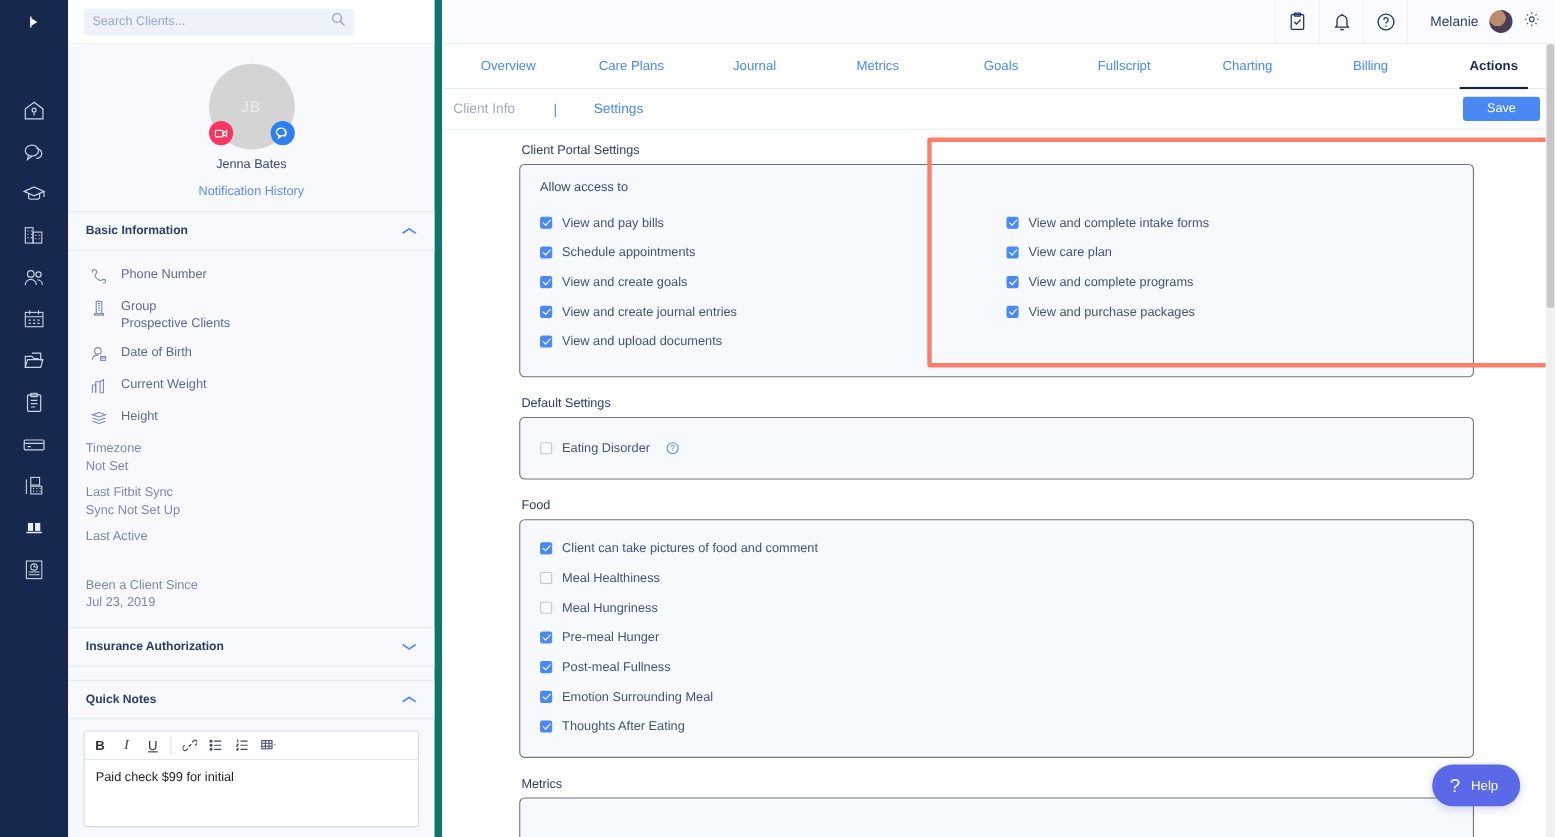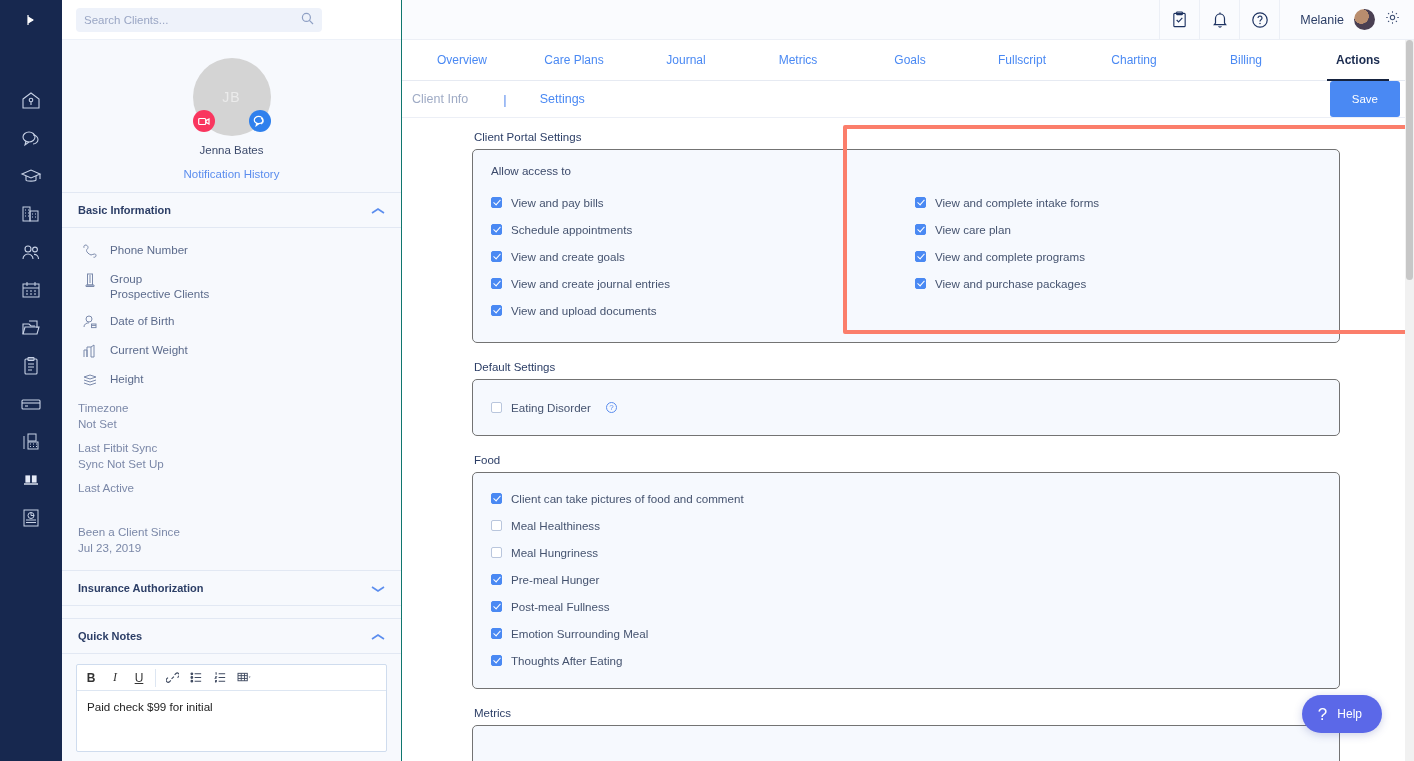--- a/index.html
+++ b/index.html
@@ -25,21 +25,21 @@
   .rail-ico {
     width: 38px; height: 24px; display: flex; align-items: center; justify-content: center;
     cursor: pointer;
   }
   .rail-ico.active { position: relative; }
   .rail-ico svg { display: block; }
 
   
   .sidebar {
     width: 340px; flex: 0 0 340px; height: 761px;
-    background: #f7f9fd; border-right: 1px solid #0f766e;
+    background: #f7f9fd; border-right: 7px solid #0f766e;
     position: relative; overflow: hidden;
   }
   .sb-topbar { height: 40px; background: #ffffff; border-bottom: 1px solid #edf1f8;
     display: flex; align-items: center; padding-left: 14px; }
   .search-wrap {
     width: 246px; height: 24px; background: #eef2fa; border-radius: 4px;
     display: flex; align-items: center; padding: 0 8px; position: relative;
   }
   .search-wrap input {
     border: 0; background: transparent; outline: none; flex: 1;
@@ -115,21 +115,21 @@
     height: 2px; background: #16233f;
   }
 
   .crumbbar { height: 37px; display: flex; align-items: center; padding: 0 14px 0 10px;
     border-bottom: 1px solid #eceff6; background: #fff; gap: 27px; }
   .crumb-muted { font-size: 12.5px; color: #9fabc5; cursor: pointer; }
   .crumb-div { color: #5b8dee; margin: 0 6px 0 8px; font-size: 13px; }
   .crumb-active { font-size: 12.5px; color: #4a89f3; cursor: pointer; }
   .save-btn {
     margin-left: auto; background: #4a89f3; color: #fff; border: 0; border-radius: 3px;
-    height: 36px; padding: 0 22px; font-size: 11.5px; cursor: pointer;
+    height: 22px; padding: 0 22px; font-size: 11.5px; cursor: pointer;
     font-family: "Liberation Sans", sans-serif;
   }
 
   .content { position: absolute; top: 119px; left: 0; right: 0; bottom: 0; padding: 12px 74px 0 70px; }
   .sect-label { font-size: 11.5px; color: #2c3e66; margin: 0 0 6px 2px; }
   .panel {
     border: 1px solid #737373; background: #f6f9fe; border-radius: 5px;
     padding: 14px 18px 18px 18px; margin-bottom: 18px;
   }
   .panel-sub { font-size: 11.6px; color: #3c4a6b; margin-bottom: 12px; }

